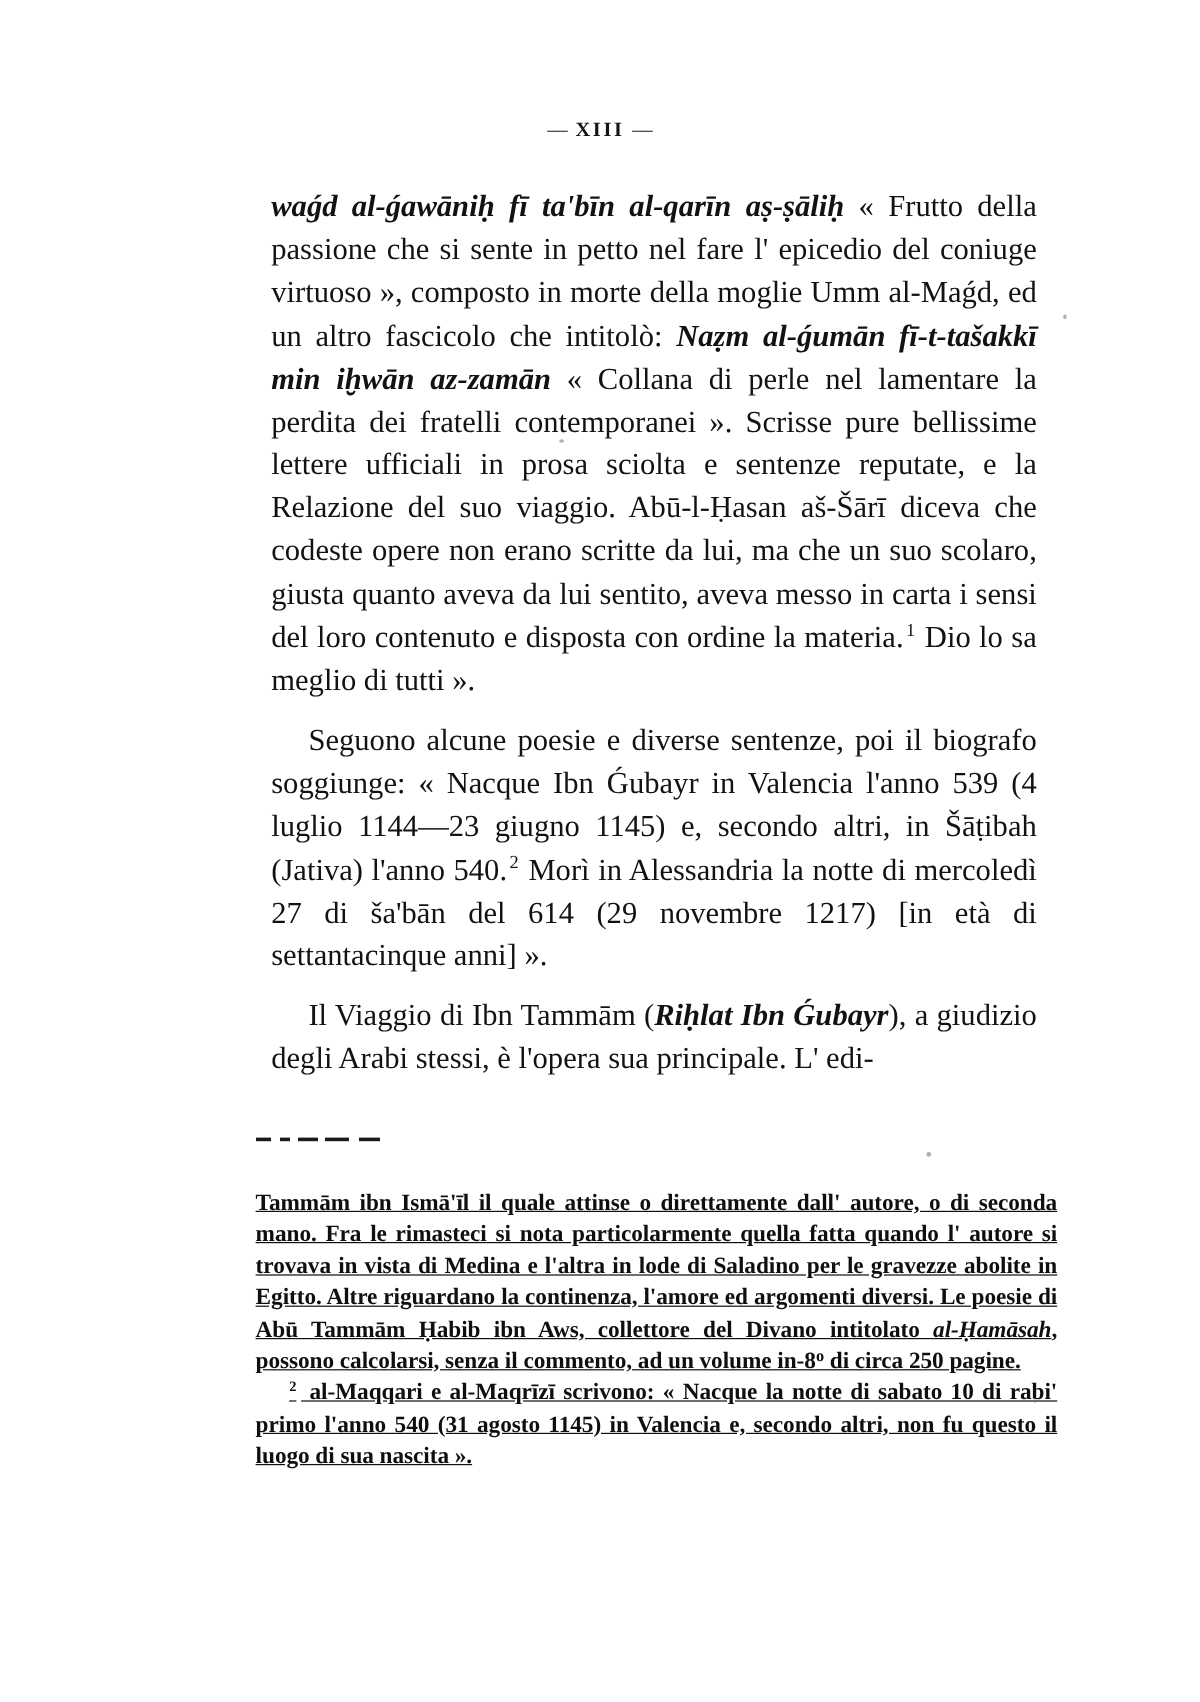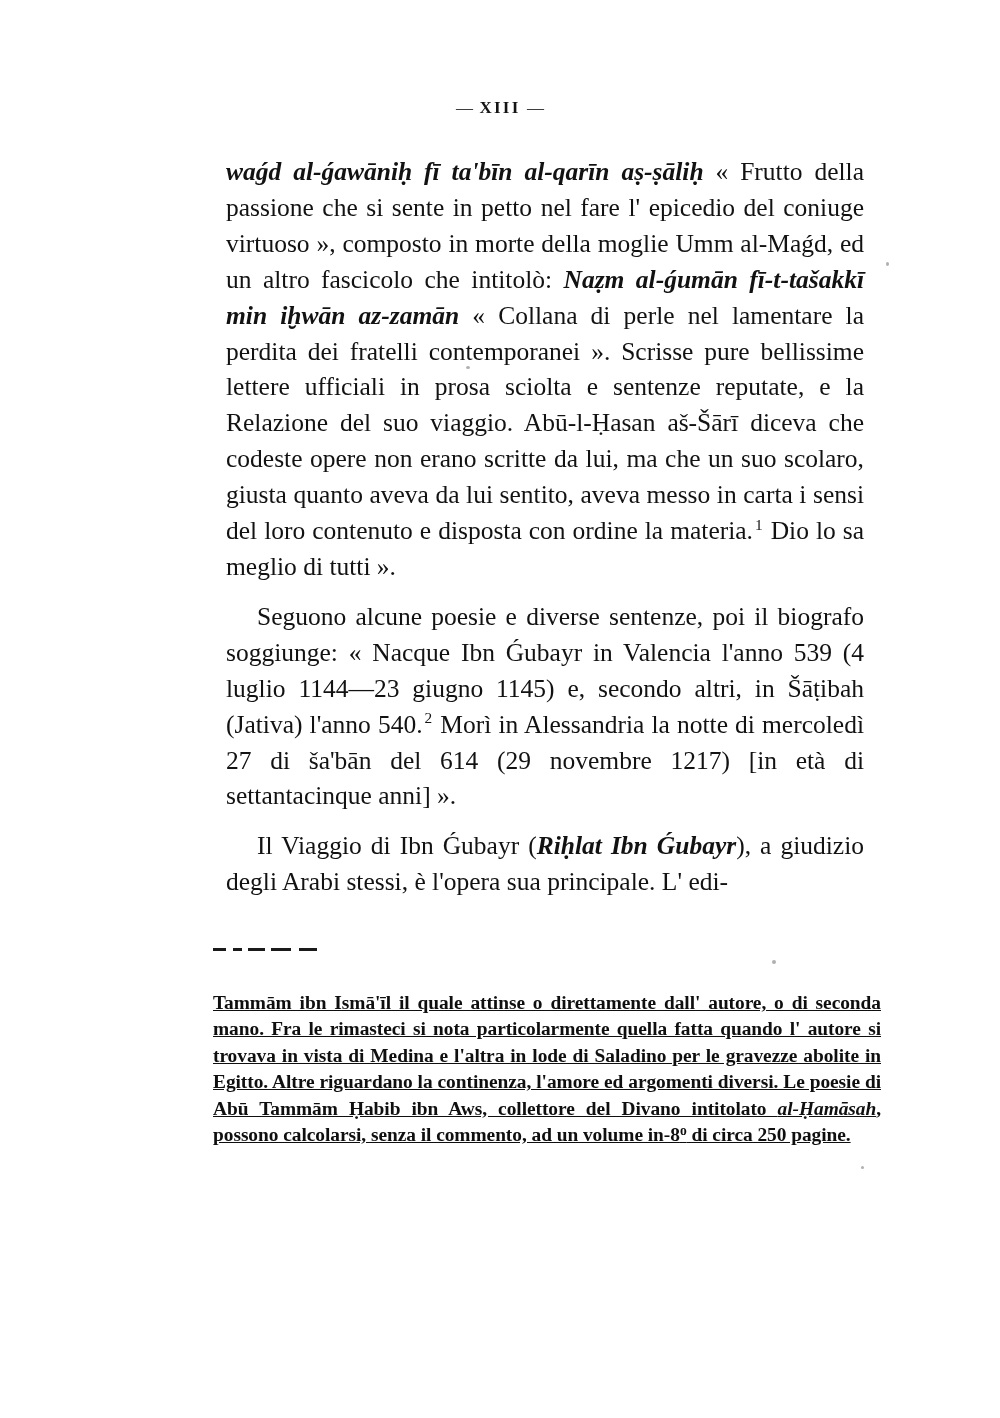--- a/index.html
+++ b/index.html
@@ -150,26 +150,27 @@
 
   <div class="running-head">
     <span class="dash">—</span>
     <span>XIII</span>
     <span class="dash">—</span>
   </div>
 
   <div class="body-block" id="body-block">
       <p><span class="ital">waǵd al-ǵawāniḥ fī ta'bīn al-qarīn aṣ-ṣāliḥ</span><span> « Frutto della passione che si sente in petto nel fare l' epicedio del coniuge virtuoso », composto in morte della moglie Umm al-Maǵd, ed un altro fascicolo che intitolò: </span><span class="ital">Naẓm al-ǵumān fī-t-tašakkī min iḫwān az-zamān</span><span> « Collana di perle nel lamentare la perdita dei fratelli contemporanei ». Scrisse pure bellissime lettere ufficiali in prosa sciolta e sentenze reputate, e la Relazione del suo viaggio. Abū-l-Ḥasan aš-Šārī diceva che codeste opere non erano scritte da lui, ma che un suo scolaro, giusta quanto aveva da lui sentito, aveva messo in carta i sensi del loro contenuto e disposta con ordine la materia.</span><sup class="fn">1</sup><span> Dio lo sa meglio di tutti ».</span></p>
       <p class="indent"><span>Seguono alcune poesie e diverse sentenze, poi il biografo soggiunge: « Nacque Ibn Ǵubayr in Valencia l'anno 539 (4 luglio 1144—23 giugno 1145) e, secondo altri, in Šāṭibah (Jativa) l'anno 540.</span><sup class="fn">2</sup><span> Morì in Alessandria la notte di mercoledì 27 di ša'bān del 614 (29 novembre 1217) [in età di settantacinque anni] ».</span></p>
-      <p class="indent"><span>Il Viaggio di Ibn Ǵubayr (</span><span class="ital">Riḥlat Ibn Ǵubayr</span><span>), a giudizio degli Arabi stessi, è l'opera sua principale. L' edi-</span></p>
+      <p class="indent"><span>Il Viaggio di Ibn Tammām (</span><span class="ital">Riḥlat Ibn Ǵubayr</span><span>), a giudizio degli Arabi stessi, è l'opera sua principale. L' edi-</span></p>
     </div>
 
   <div class="fn-rule"></div>
 
   <div class="footnotes" id="footnote-block">
       <p><span>Tammām ibn Ismā'īl il quale attinse o direttamente dall' autore, o di seconda mano. Fra le rimasteci si nota particolarmente quella fatta quando l' autore si trovava in vista di Medina e l'altra in lode di Saladino per le gravezze abolite in Egitto. Altre riguardano la continenza, l'amore ed argomenti diversi. Le poesie di Abū Tammām Ḥabib ibn Aws, collettore del Divano intitolato </span><span class="ital">al-Ḥamāsah</span><span>, possono calcolarsi, senza il commento, ad un volume in-8</span><span class="ord">o</span><span> di circa 250 pagine.</span></p>
+      <p class="fn-entry"><sup class="marker">2</sup><span> al-Maqqari e al-Maqrīzī scrivono: « Nacque la notte di sabato 10 di rabi' primo l'anno 540 (31 agosto 1145) in Valencia e, secondo altri, non fu questo il luogo di sua nascita ».</span></p>
     </div>
 
   <div class="speck" style="left:886px; top:262px; width:3px; height:4px;"></div>
   <div class="speck" style="left:772px; top:960px; width:4px; height:4px;"></div>
   <div class="speck" style="left:861px; top:1166px; width:3px; height:3px;"></div>
   <div class="speck" style="left:466px; top:366px; width:4px; height:3px;"></div>
 </div>
 
 </body></html>

